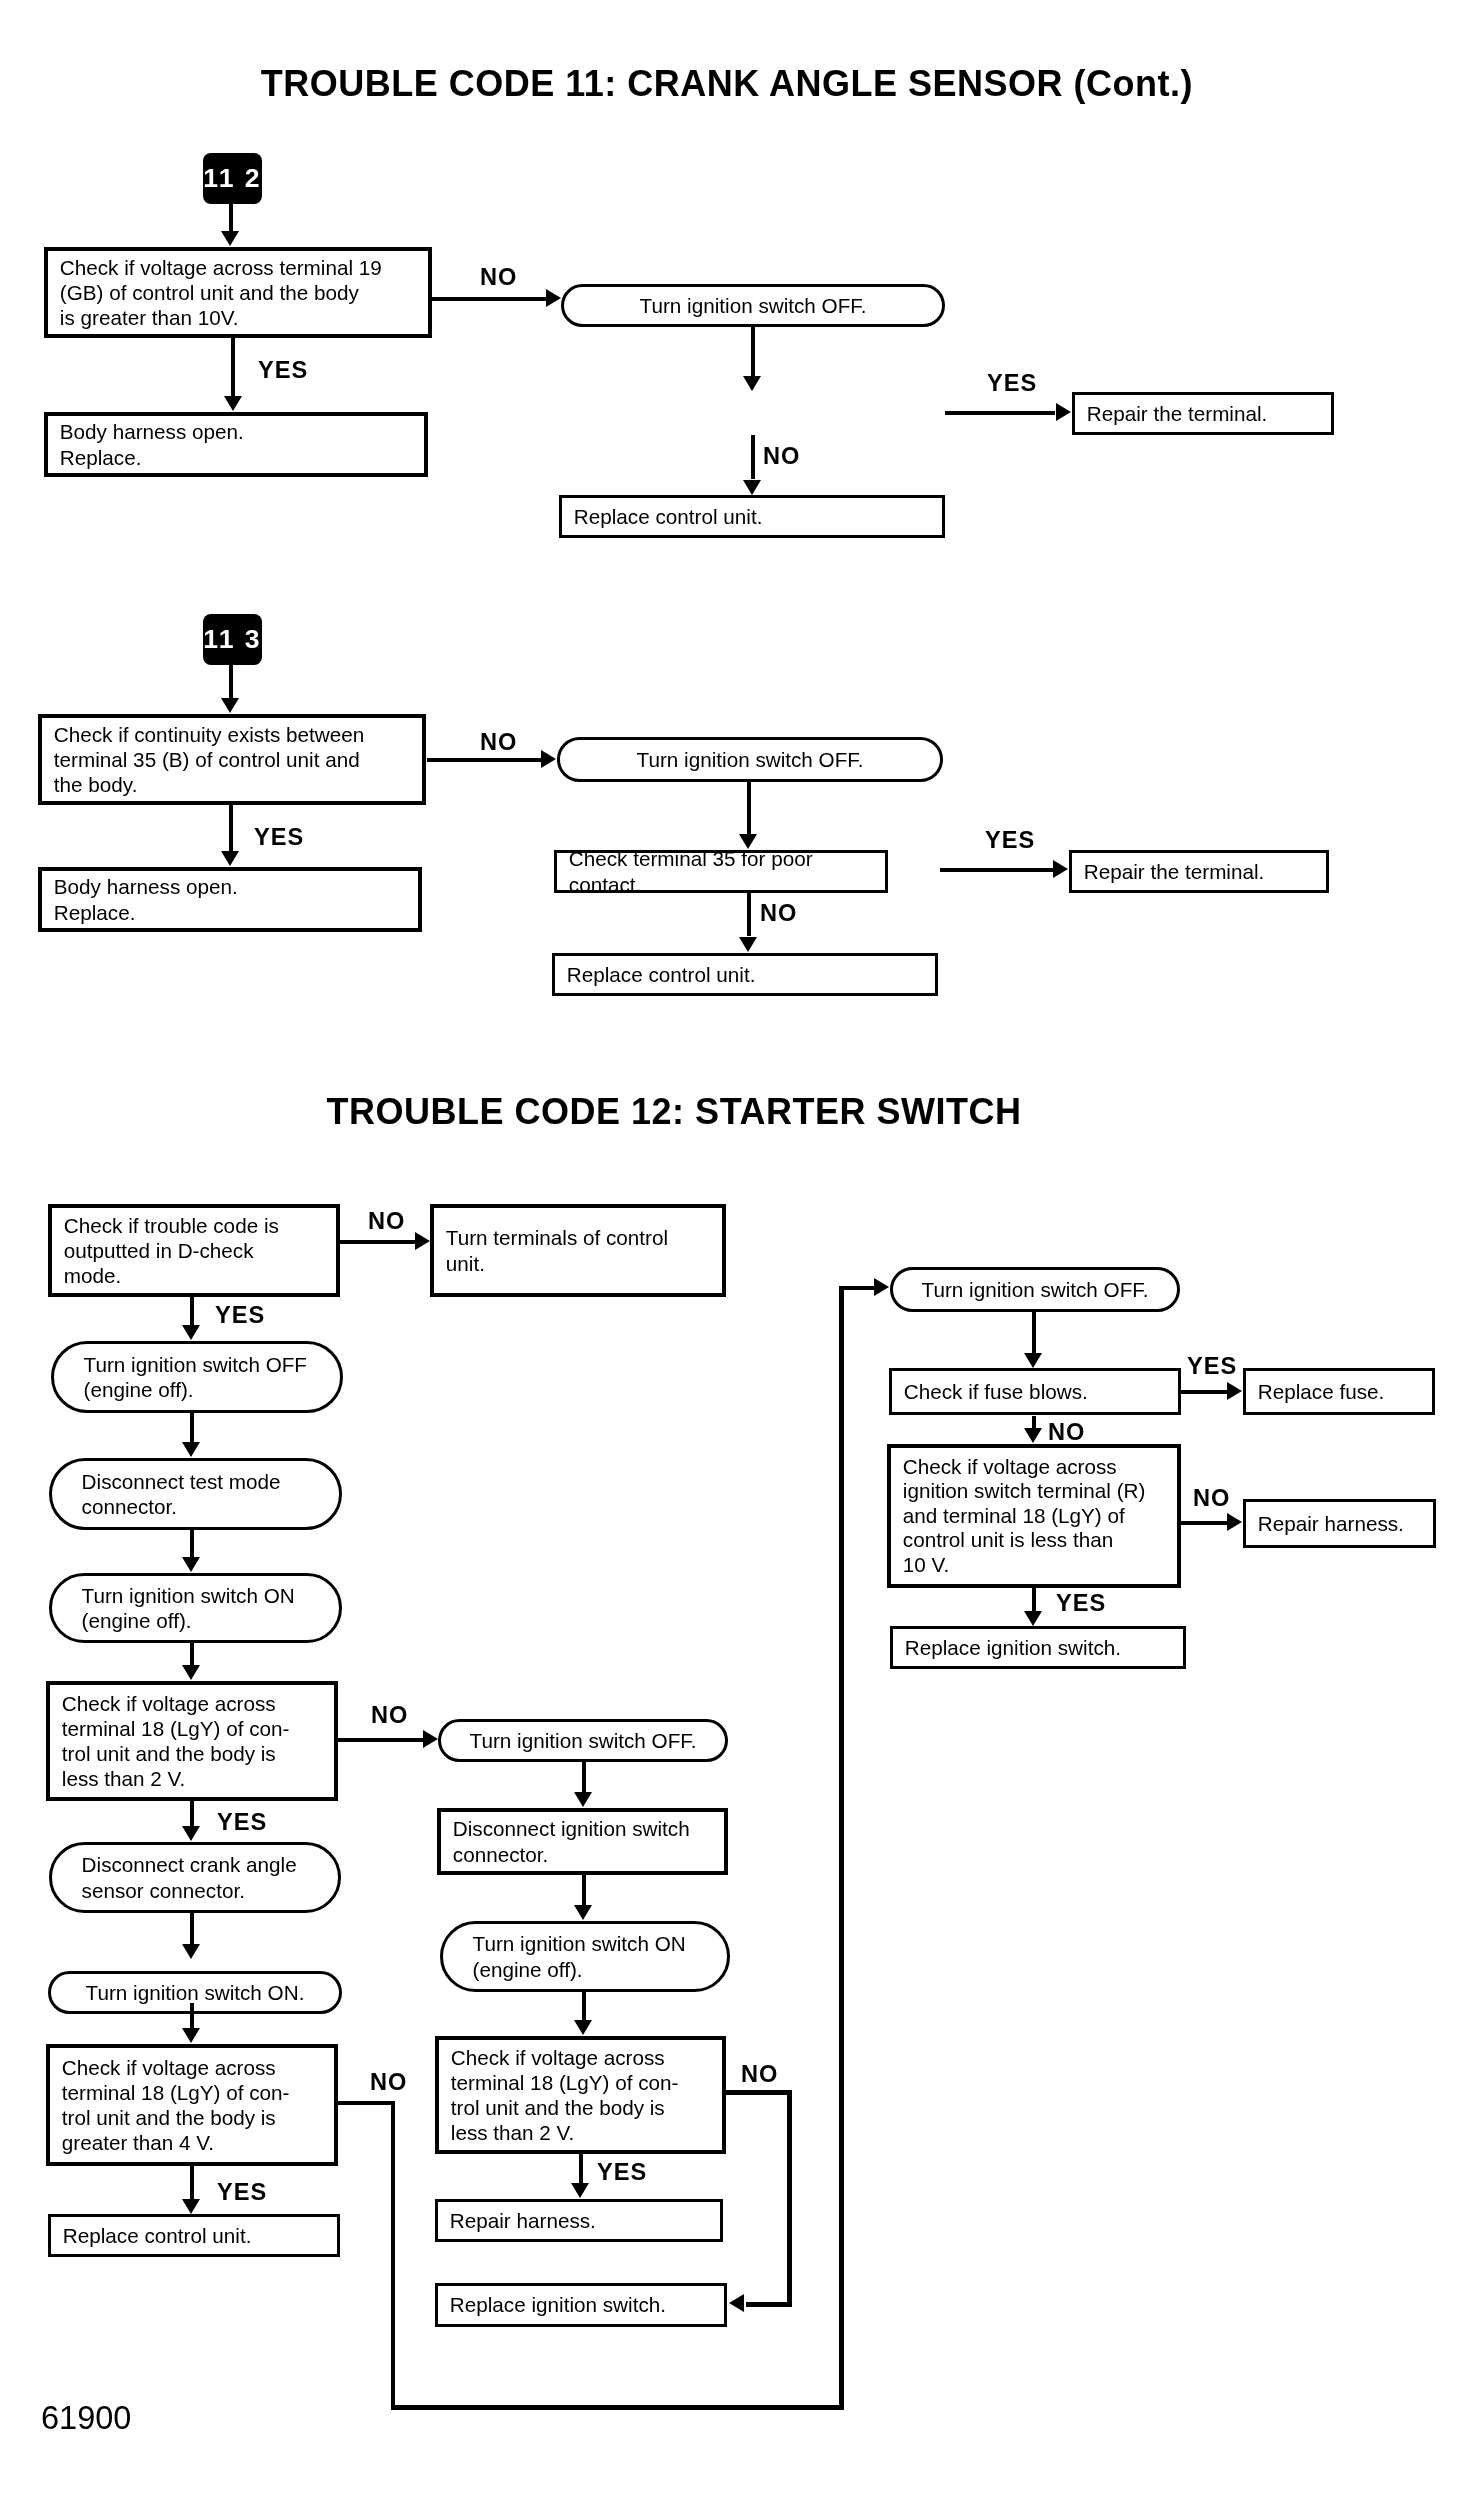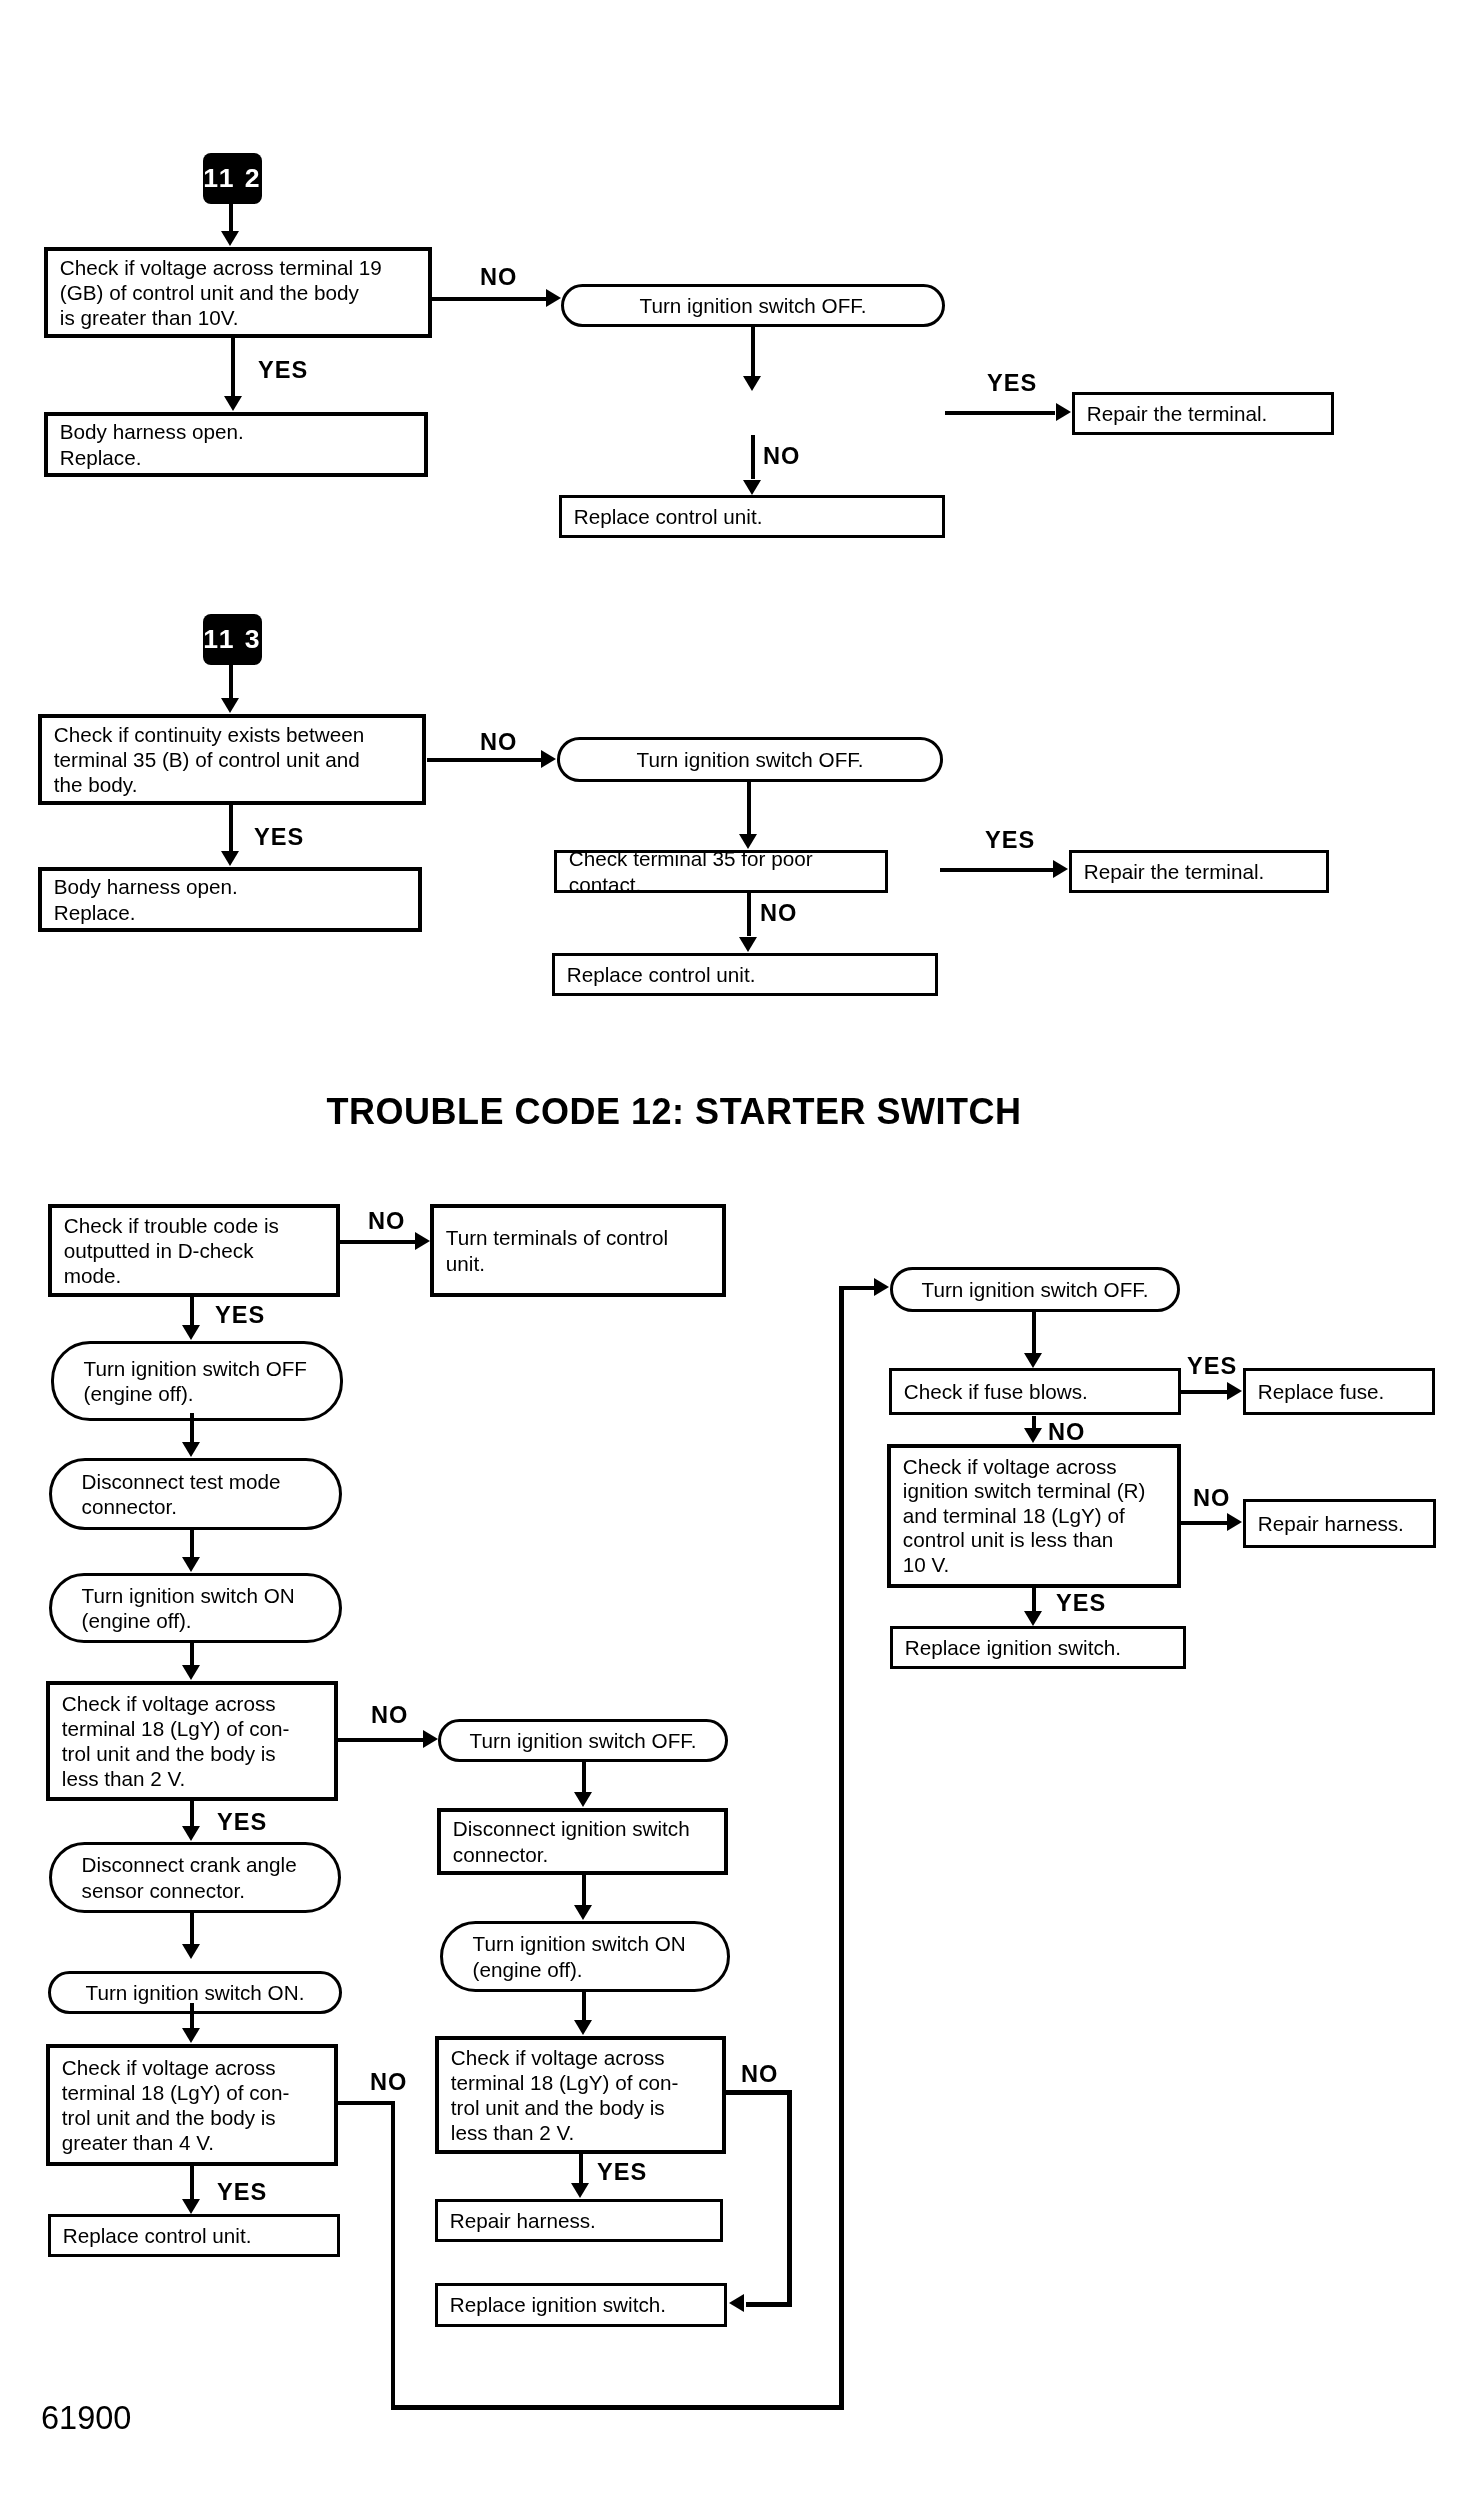--- a/index.html
+++ b/index.html
@@ -23,20 +23,21 @@
   .ar-d{border-left:9.9px solid transparent;border-right:9.9px solid transparent;border-top:15.8px solid #000;}
   .ar-r{border-top:9.9px solid transparent;border-bottom:9.9px solid transparent;border-left:15.8px solid #000;}
   .ar-l{border-top:9.9px solid transparent;border-bottom:9.9px solid transparent;border-right:15.8px solid #000;}
   .code{position:absolute;font-size:32.5px;}
 </style>
 </head>
 <body>
 
 <div class="page">
 
+  <div class="title" style="left:9.9px;top:63px;width:1434px;">TROUBLE CODE 11: CRANK ANGLE SENSOR (Cont.)</div>
 
   <div class="badge" style="left:203px;top:153px;width:59px;height:51px;">11 2</div>
   <div class="ln" style="left:229px;top:204px;width:3.9px;height:27.6px;"></div>
   <div class="ar ar-d" style="left:221px;top:231px;"></div>
 
   <div class="node rect" style="left:44px;top:247px;width:388px;height:91px;">Check if voltage across terminal 19
 (GB) of control unit and the body
 is greater than 10V.</div>
 
   <div class="lbl" style="left:480px;top:264px;">NO</div>
@@ -103,21 +104,21 @@
 mode.</div>
   <div class="lbl" style="left:368px;top:1208px;">NO</div>
   <div class="ln" style="left:340px;top:1240px;width:75px;height:3.9px;"></div>
   <div class="ar ar-r" style="left:415px;top:1232px;"></div>
   <div class="node rect" style="left:430px;top:1204px;width:296px;height:93px;">Turn terminals of control
 unit.</div>
 
   <div class="lbl" style="left:215px;top:1302px;">YES</div>
   <div class="ln" style="left:190px;top:1296px;width:3.9px;height:29.6px;"></div>
   <div class="ar ar-d" style="left:182px;top:1325px;"></div>
-  <div class="node pill" style="left:51px;top:1341px;width:292px;height:80px;">Turn ignition switch OFF
+  <div class="node pill" style="left:51px;top:1341px;width:292px;height:72px;">Turn ignition switch OFF
 (engine off).</div>
 
   <div class="ln" style="left:190px;top:1413px;width:3.9px;height:30.5px;"></div>
   <div class="ar ar-d" style="left:182px;top:1442px;"></div>
   <div class="node pill" style="left:49px;top:1458px;width:293px;height:72px;">Disconnect test mode
 connector.</div>
 
   <div class="ln" style="left:190px;top:1530px;width:3.9px;height:28.6px;"></div>
   <div class="ar ar-d" style="left:182px;top:1557px;"></div>
   <div class="node pill" style="left:49px;top:1573px;width:293px;height:70px;">Turn ignition switch ON

